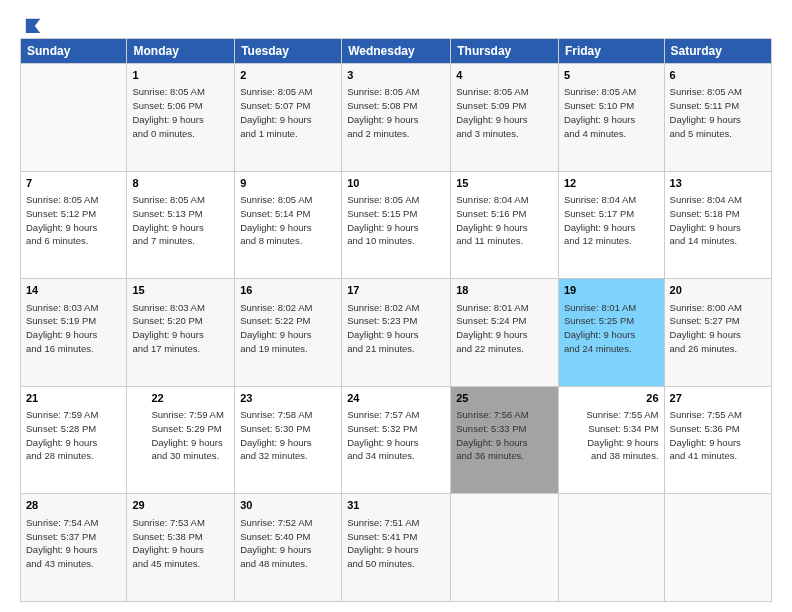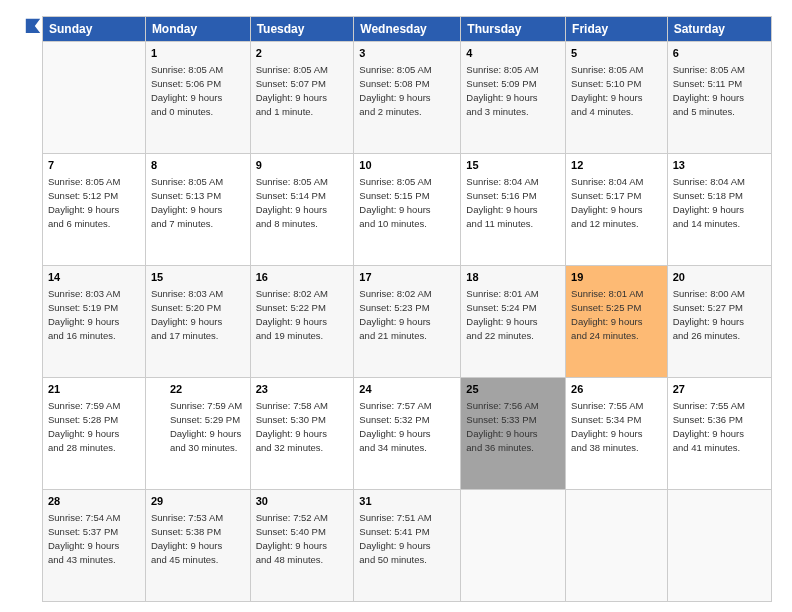--- a/index.html
+++ b/index.html
@@ -8,20 +8,21 @@
       height: 612px;
       font-family: Arial, sans-serif;
       background: #fff;
       overflow: hidden;
     }
     .page {
       width: 792px;
       height: 612px;
       padding: 16px 20px 10px 20px;
       display: flex;
+      flex-direction: column;
     }
     .header {
       display: flex;
       justify-content: space-between;
       align-items: flex-start;
       margin-bottom: 10px;
     }
     .logo {
       display: flex;
       flex-direction: column;
@@ -209,21 +210,21 @@
             <div class="day-info">Sunrise: 8:02 AM<br>Sunset: 5:22 PM<br>Daylight: 9 hours<br>and 19 minutes.</div>
           </td>
           <td style="background: rgb(247, 247, 247);">
             <span class="day-num">17</span>
             <div class="day-info">Sunrise: 8:02 AM<br>Sunset: 5:23 PM<br>Daylight: 9 hours<br>and 21 minutes.</div>
           </td>
           <td style="background: rgb(247, 247, 247);">
             <span class="day-num">18</span>
             <div class="day-info">Sunrise: 8:01 AM<br>Sunset: 5:24 PM<br>Daylight: 9 hours<br>and 22 minutes.</div>
           </td>
-          <td style="background: #fdba74;">
+          <td style="background: #7dd3fc;">
             <span class="day-num">19</span>
             <div class="day-info">Sunrise: 8:01 AM<br>Sunset: 5:25 PM<br>Daylight: 9 hours<br>and 24 minutes.</div>
           </td>
           <td style="background: rgb(247, 247, 247);">
             <span class="day-num">20</span>
             <div class="day-info">Sunrise: 8:00 AM<br>Sunset: 5:27 PM<br>Daylight: 9 hours<br>and 26 minutes.</div>
           </td>
         </tr>
         <tr>
           <td style="background: rgb(255, 255, 255);">
@@ -239,21 +240,21 @@
             <div class="day-info">Sunrise: 7:58 AM<br>Sunset: 5:30 PM<br>Daylight: 9 hours<br>and 32 minutes.</div>
           </td>
           <td style="background: rgb(255, 255, 255); margin-top: 28px;">
             <span class="day-num">24</span>
             <div class="day-info">Sunrise: 7:57 AM<br>Sunset: 5:32 PM<br>Daylight: 9 hours<br>and 34 minutes.</div>
           </td>
           <td style="background: #a3a3a3;">
             <span class="day-num">25</span>
             <div class="day-info">Sunrise: 7:56 AM<br>Sunset: 5:33 PM<br>Daylight: 9 hours<br>and 36 minutes.</div>
           </td>
-          <td style="background: rgb(255, 255, 255);">
+          <td style="background: rgb(255, 255, 255); text-align: right;">
             <span class="day-num">26</span>
             <div class="day-info">Sunrise: 7:55 AM<br>Sunset: 5:34 PM<br>Daylight: 9 hours<br>and 38 minutes.</div>
           </td>
           <td style="background: rgb(255, 255, 255);">
             <span class="day-num">27</span>
             <div class="day-info">Sunrise: 7:55 AM<br>Sunset: 5:36 PM<br>Daylight: 9 hours<br>and 41 minutes.</div>
           </td>
         </tr>
         <tr>
           <td style="background: rgb(247, 247, 247);">

